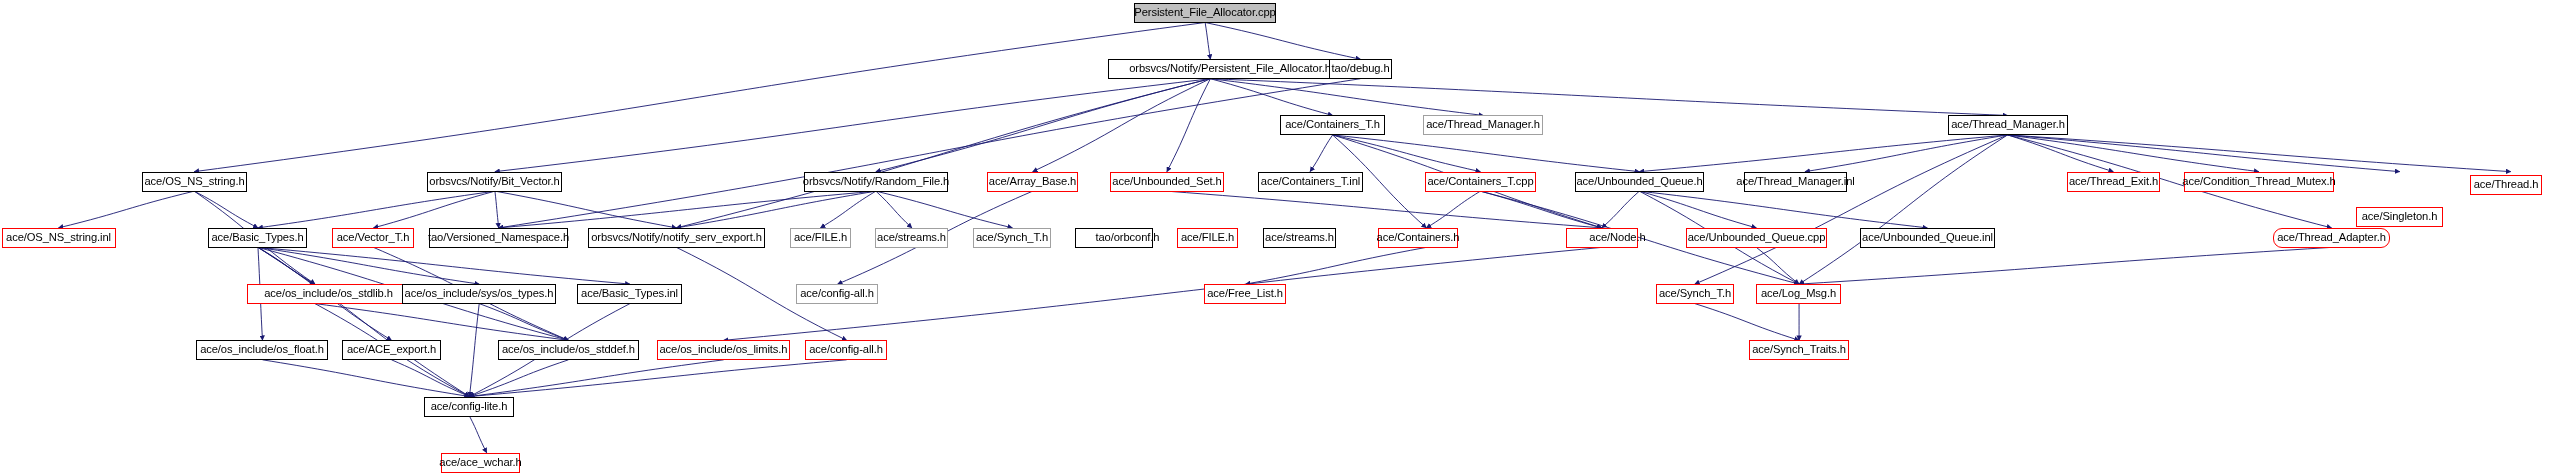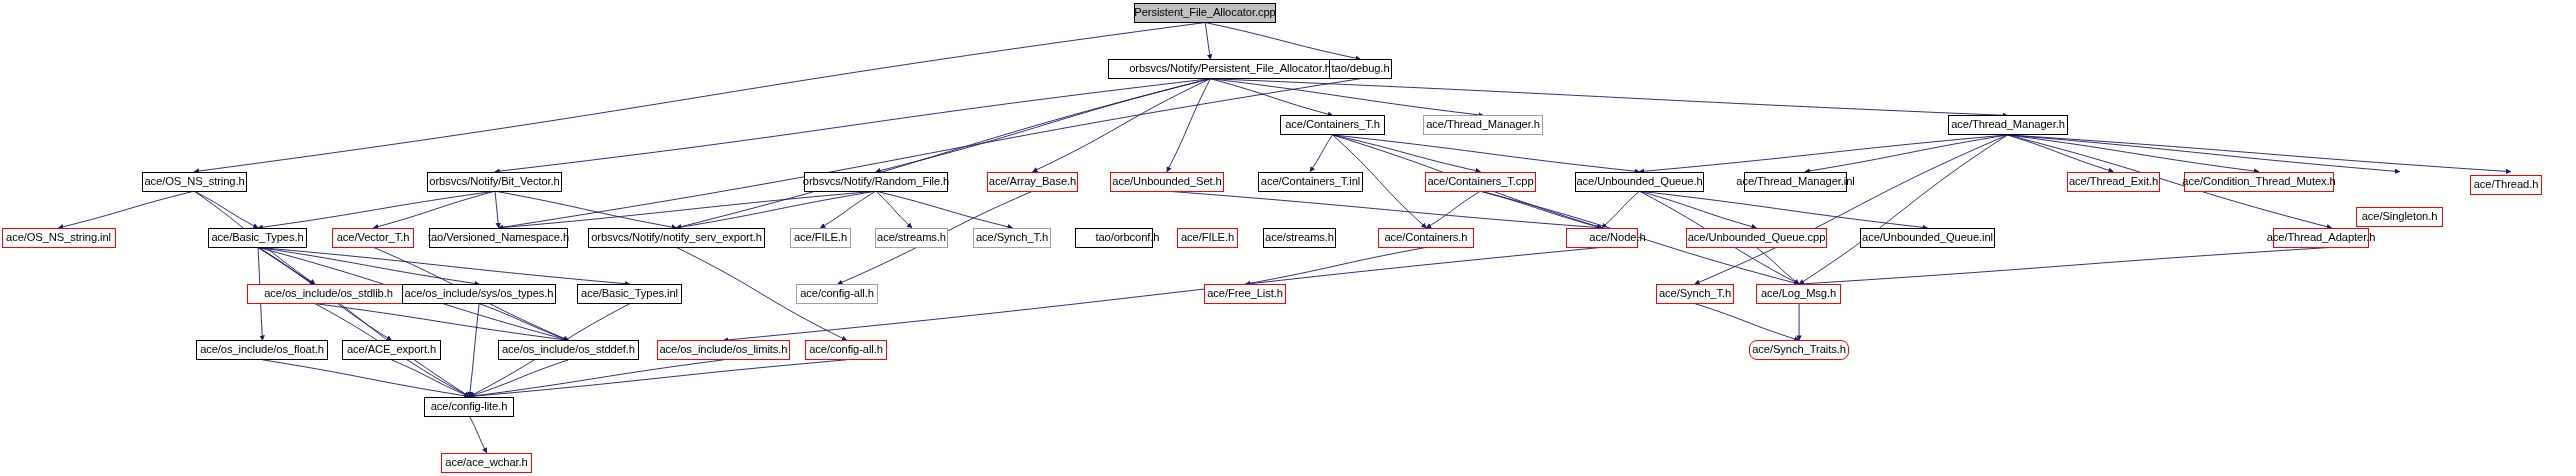--- a/index.html
+++ b/index.html
@@ -161,35 +161,35 @@
       <div class="node" style="left: 208px; top: 228px; width: 99px;">ace/Basic_Types.h</div>
       <div class="node red" style="left: 332px; top: 228px; width: 82px;">ace/Vector_T.h</div>
       <div class="node" style="left: 429px; top: 228px; width: 139px;">tao/Versioned_Namespace.h</div>
       <div class="node" style="left: 588px; top: 228px; width: 177px;">orbsvcs/Notify/notify_serv_export.h</div>
       <div class="node grey" style="left: 790px; top: 228px; width: 61px;">ace/FILE.h</div>
       <div class="node grey" style="left: 875px; top: 228px; width: 73px;">ace/streams.h</div>
       <div class="node grey" style="left: 973px; top: 228px; width: 78px;">ace/Synch_T.h</div>
       <div class="node" style="left: 1075px; top: 228px; width: 78px; padding-left: 32px;">tao/orbconf.h</div>
       <div class="node red" style="left: 1177px; top: 228px; width: 61px;">ace/FILE.h</div>
       <div class="node" style="left: 1263px; top: 228px; width: 73px;">ace/streams.h</div>
-      <div class="node red" style="left: 1378px; top: 228px; width: 96px;">ace/Containers.h</div>
+      <div class="node red" style="left: 1378px; top: 228px; width: 80px;">ace/Containers.h</div>
       <div class="node red" style="left: 1566px; top: 228px; width: 72px; padding-left: 36px;">ace/Node.h</div>
       <div class="node red" style="left: 1686px; top: 228px; width: 141px;">ace/Unbounded_Queue.cpp</div>
       <div class="node" style="left: 1860px; top: 228px; width: 135px; text-align: center;">ace/Unbounded_Queue.inl</div>
-      <div class="node red" style="left: 2273px; top: 228px; width: 96px;">ace/Thread_Adapter.h</div>
+      <div class="node red" style="left: 2273px; top: 228px; width: 117px; border-radius: 9px;">ace/Thread_Adapter.h</div>
       <div class="node red" style="left: 247px; top: 284px; width: 163px;">ace/os_include/os_stdlib.h</div>
       <div class="node" style="left: 402px; top: 284px; width: 154px;">ace/os_include/sys/os_types.h</div>
       <div class="node" style="left: 577px; top: 284px; width: 105px;">ace/Basic_Types.inl</div>
       <div class="node grey" style="left: 796px; top: 284px; width: 82px;">ace/config-all.h</div>
       <div class="node red" style="left: 1204px; top: 284px; width: 82px;">ace/Free_List.h</div>
       <div class="node red" style="left: 1656px; top: 284px; width: 78px;">ace/Synch_T.h</div>
       <div class="node red" style="left: 1756px; top: 284px; width: 85px;">ace/Log_Msg.h</div>
       <div class="node" style="left: 196px; top: 340px; width: 132px;">ace/os_include/os_float.h</div>
       <div class="node" style="left: 342px; top: 340px; width: 99px;">ace/ACE_export.h</div>
       <div class="node" style="left: 498px; top: 340px; width: 141px;">ace/os_include/os_stddef.h</div>
       <div class="node red" style="left: 657px; top: 340px; width: 133px;">ace/os_include/os_limits.h</div>
       <div class="node red" style="left: 805px; top: 340px; width: 82px;">ace/config-all.h</div>
-      <div class="node red" style="left: 1749px; top: 340px; width: 100px; border-radius: 8px;">ace/Synch_Traits.h</div>
+      <div class="node red" style="left: 1749px; top: 340px; width: 100px;">ace/Synch_Traits.h</div>
       <div class="node" style="left: 424px; top: 397px; width: 90px;">ace/config-lite.h</div>
-      <div class="node red" style="left: 441px; top: 453px; width: 91px; text-align: center;">ace/ace_wchar.h</div>
+      <div class="node red" style="left: 441px; top: 453px; width: 79px; text-align: center;">ace/ace_wchar.h</div>
     </div>
 </div>
 
 
 </body></html>

